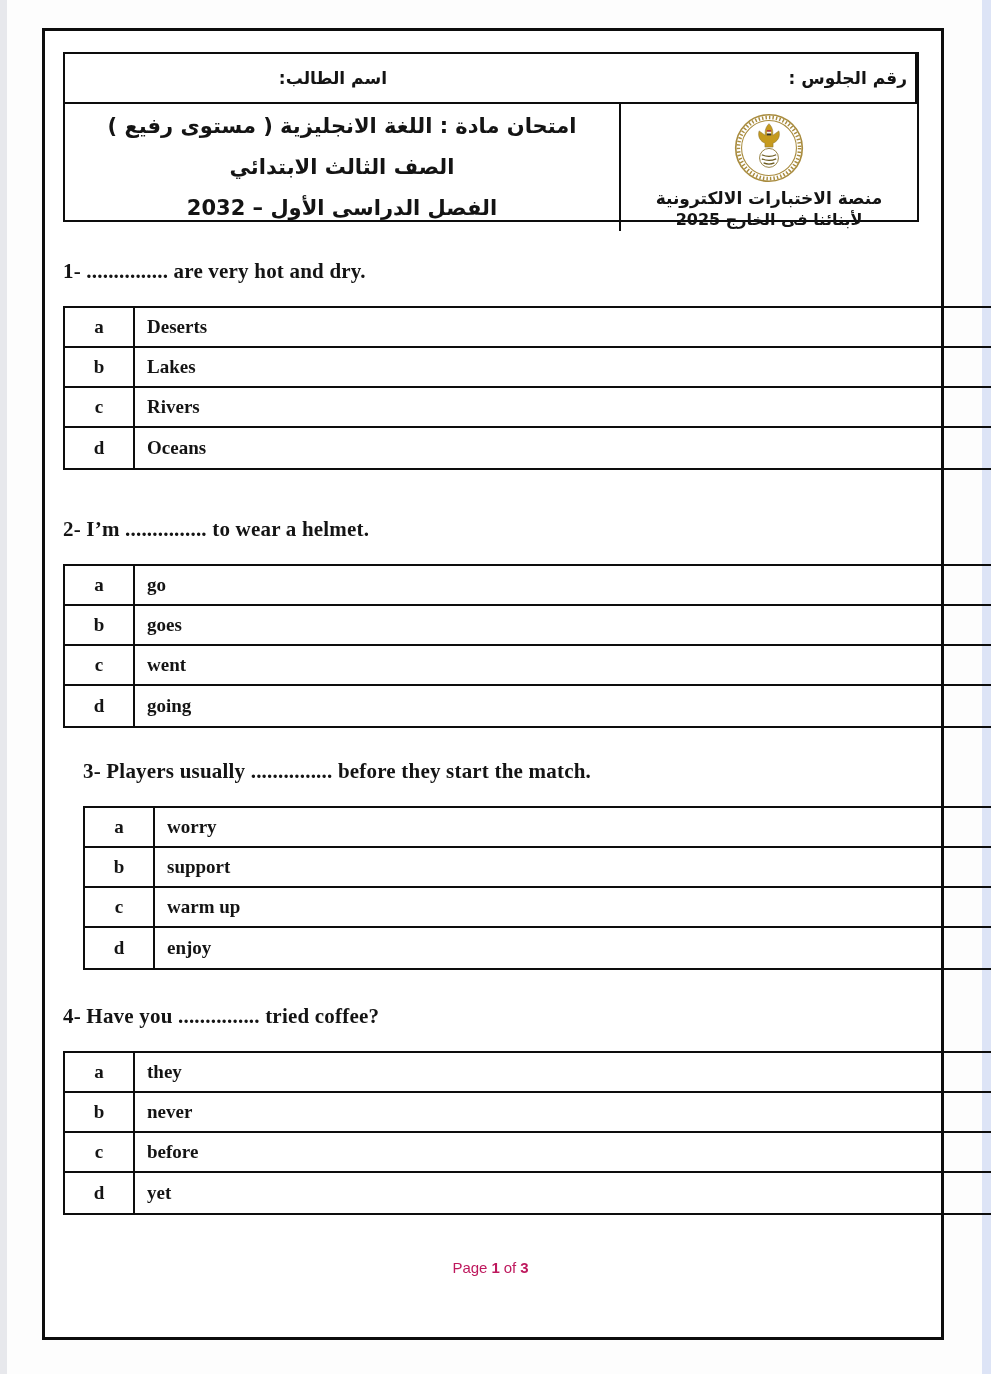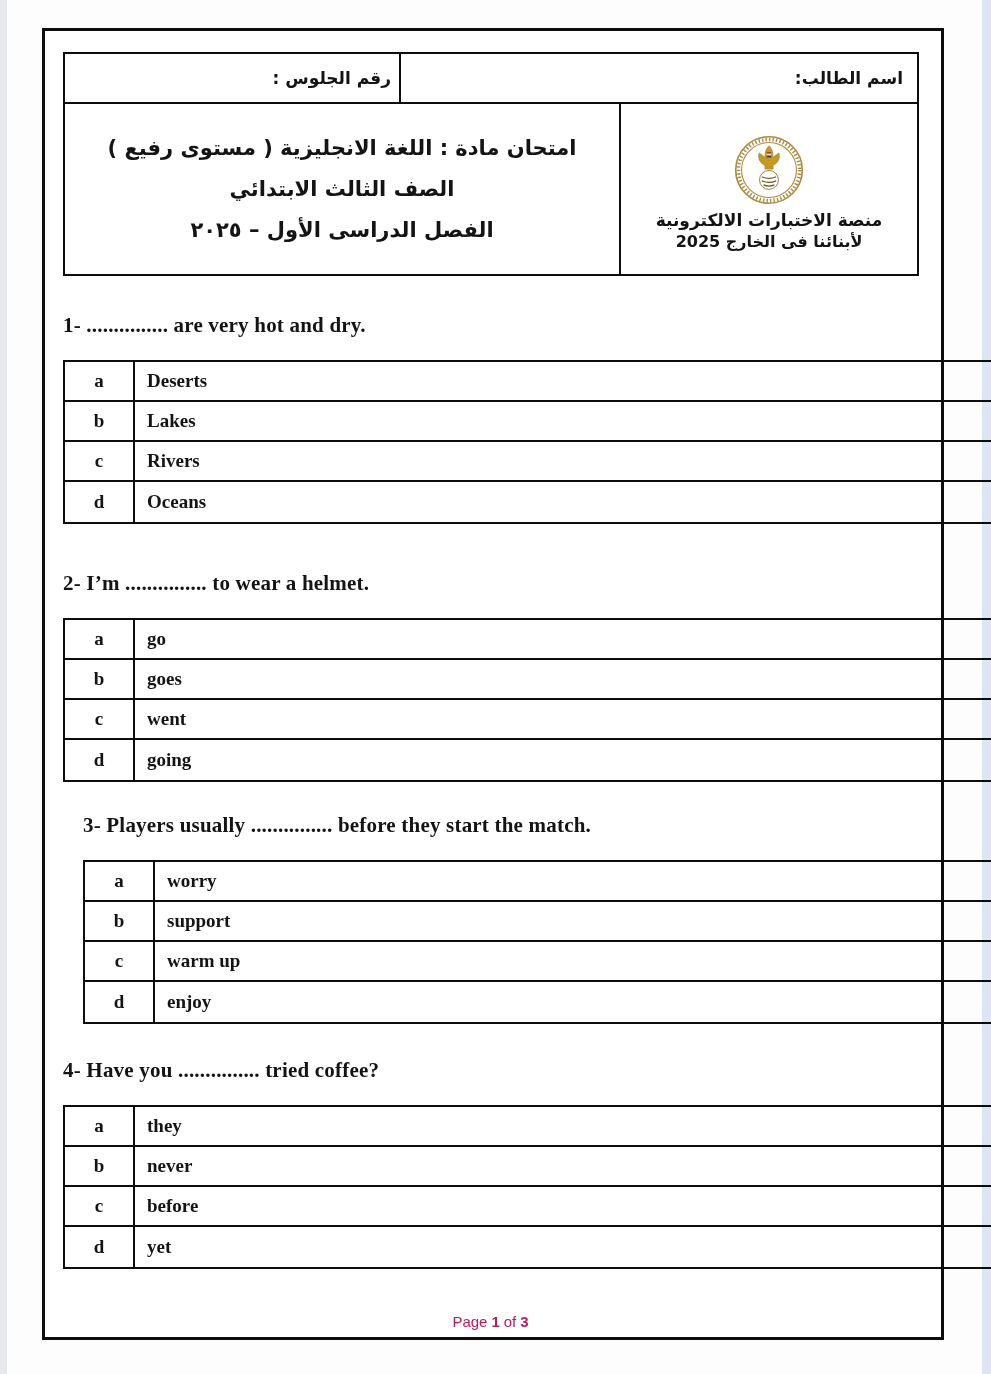--- a/index.html
+++ b/index.html
@@ -38,21 +38,21 @@
   }
   .h-row1 {
     display: grid;
     grid-template-columns: 336px 1fr;
     height: 48px;
     border-bottom: 2px solid #0d0d0d;
   }
   .h-row2 {
     display: grid;
     grid-template-columns: 556px 1fr;
-    height: 170px;
+    height: 116px;
   }
   .cell {
     box-sizing: border-box;
     display: flex;
     align-items: center;
   }
   .arabic {
     font-family: "DejaVu Sans", sans-serif;
     font-weight: 700;
     direction: rtl;
@@ -147,32 +147,32 @@
 </head>
 <body>
 
 <div class="scan-strip-left"></div>
 <div class="scan-strip-right"></div>
 
 <div class="page-frame">
 
   <div class="header-table">
     <div class="h-row1">
+      <div class="cell cell-name">
+        <span class="arabic">اسم الطالب:</span>
+      </div>
       <div class="cell cell-seat">
         <span class="arabic">رقم الجلوس :</span>
-      </div>
-      <div class="cell cell-name">
-        <span class="arabic">اسم الطالب:</span>
       </div>
     </div>
     <div class="h-row2">
       <div class="cell cell-exam arabic">
         <div>امتحان مادة : اللغة الانجليزية ( مستوى رفيع )</div>
         <div>الصف الثالث الابتدائي</div>
-        <div>الفصل الدراسى الأول – ٢٠٢٥</div>
+        <div>الفصل الدراسى الأول – 2032</div>
       </div>
       <div class="cell cell-logo">
         <svg width="72" height="72" viewBox="0 0 80 80" aria-hidden="true">
           <circle cx="40" cy="40" r="37" fill="#ffffff" stroke="#a98c3f" stroke-width="1.8"></circle>
           <circle cx="40" cy="40" r="30.5" fill="#ffffff" stroke="#a98c3f" stroke-width="1.2"></circle>
           <circle cx="40" cy="40" r="34" fill="none" stroke="#a98c3f" stroke-width="4" stroke-dasharray="1.6,2.3"></circle>
           <path d="M40 13 C43 16 45 20 44 26 L51 21 C53 28 49 33 44.5 34.5 L44.5 39 L35.5 39 L35.5 34.5 C31 33 27 28 29 21 L36 26 C35 20 37 16 40 13 Z" fill="#c69a1e" stroke="#8a7430" stroke-width="0.6"></path>
           <rect x="37.6" y="20" width="4.8" height="2" fill="#b03a3a"></rect>
           <rect x="37.6" y="22" width="4.8" height="2" fill="#f2f2f2"></rect>
           <rect x="37.6" y="24" width="4.8" height="2" fill="#333333"></rect>

